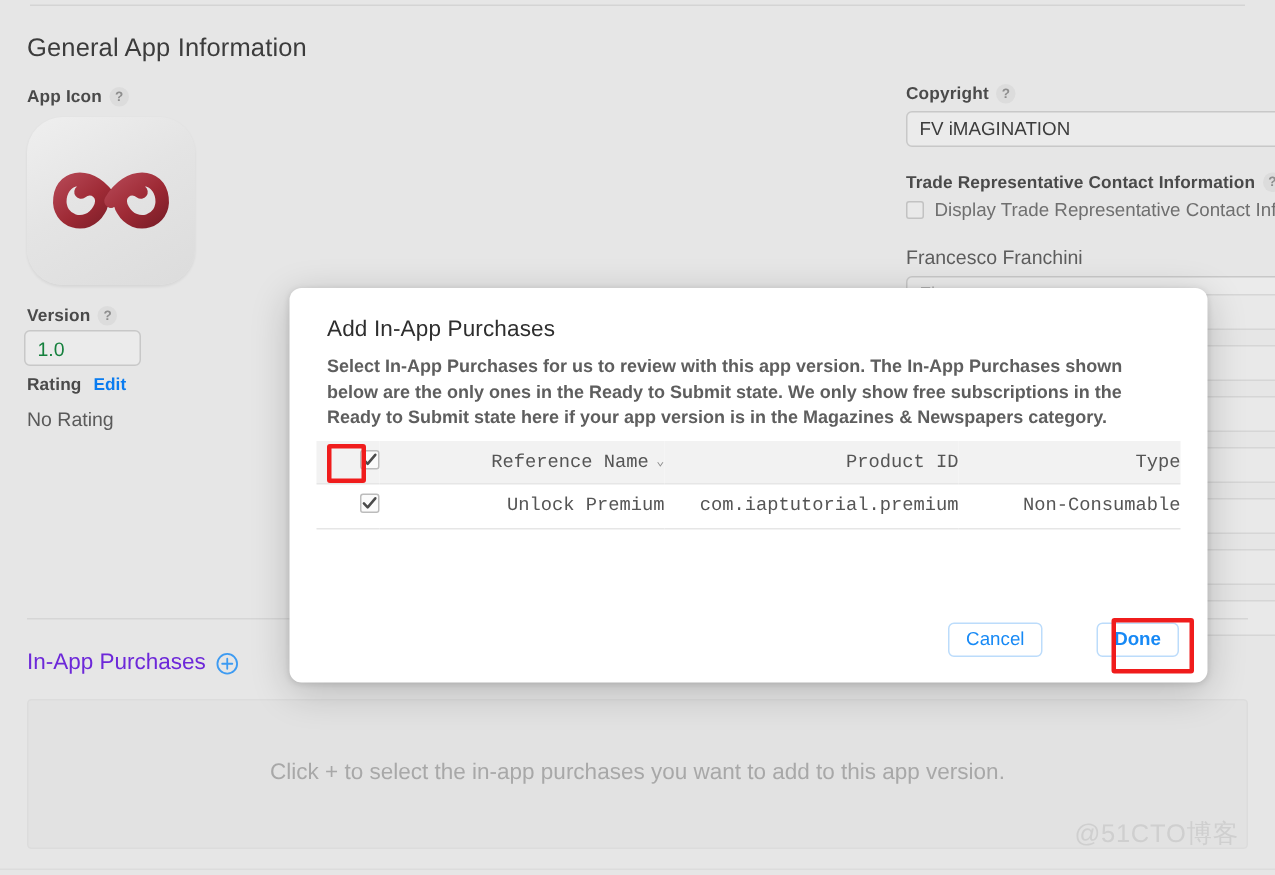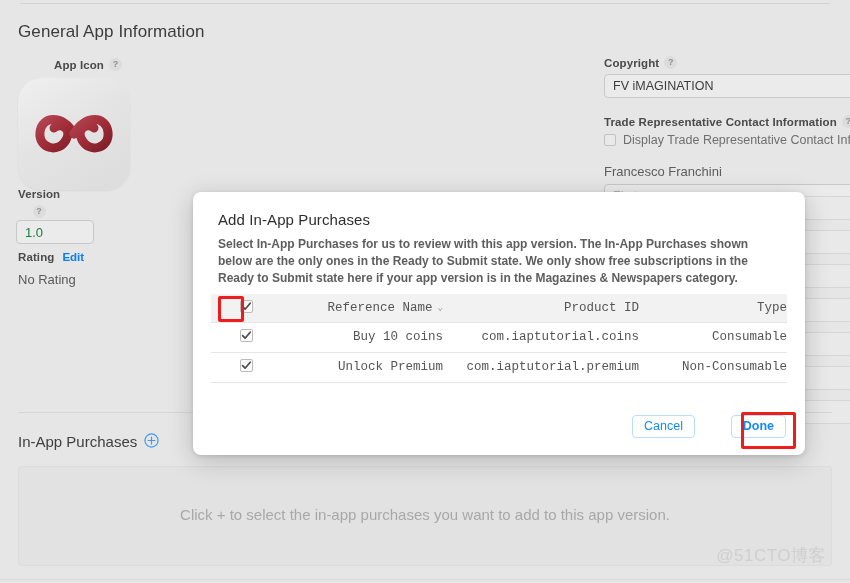--- a/index.html
+++ b/index.html
@@ -57,34 +57,34 @@
     justify-content: center;
     width: 13px; height: 13px;
     border-radius: 50%;
     background: #dcdcdc;
     color: #8e8e8e;
     font-size: 9px;
     font-weight: bold;
     line-height: 1;
   }
 
-  .app-icon-label { position: absolute; left: 18px; top: 58px; margin-left: 36px; }
+  .app-icon-label { position: absolute; left: 18px; top: 58px; }
 
   .app-icon {
     position: absolute;
     left: 18px; top: 78px;
     width: 112px; height: 112px;
     border-radius: 24px;
     background: linear-gradient(150deg, #efefef 0%, #e4e4e4 45%, #dcdcdc 100%);
     box-shadow: 0 1px 2px rgba(0,0,0,.07);
     overflow: hidden;
   }
   .app-icon svg { display:block; width: 100%; height: 100%; }
 
-  .version-label { position: absolute; left: 18px; top: 188px; flex-direction: column; }
+  .version-label { position: absolute; left: 18px; top: 204px; }
 
   .version-input {
     position: absolute;
     left: 16px; top: 220px;
     width: 78px; height: 24px;
     border: 1px solid #c8c8c8;
     border-radius: 4px;
     background: #ebebeb;
     font-family: inherit;
     font-size: 13px;
@@ -169,23 +169,23 @@
   .section-rule {
     position: absolute;
     left: 18px; right: 18px; top: 412px;
     height: 1px;
     background: #d6d6d6;
   }
 
   .iap-heading {
     position: absolute;
     left: 18px; top: 433px;
-    display: flex; align-items: flex-start; gap: 7px;
+    display: flex; align-items: flex-end; gap: 7px;
     font-size: 15px;
-    color: #404040;
+    color: #6d28d9;
   }
   .plus-circle {
     width: 15px; height: 15px;
     flex: none;
     display: block;
   }
 
   .iap-dropzone {
     position: absolute;
     left: 18px; top: 466px;
@@ -451,32 +451,20 @@
     </thead>
     <tbody>
       <tr>
         <td class="col-check">
           <span class="cb">
             <svg width="11" height="11" viewBox="0 0 11 11">
                 <path d="M1.6 5.6 L4.1 8.2 L9.2 2.2" fill="none" stroke="#4c4c4c" stroke-width="1.7" stroke-linecap="round" stroke-linejoin="round"></path>
               </svg>
           </span>
         </td>
-        <td class="col-name">Buy 10 coins</td>
-        <td class="col-pid">com.iaptutorial.coins</td>
-        <td>Consumable</td>
-      </tr>
-      <tr>
-        <td class="col-check">
-          <span class="cb">
-            <svg width="11" height="11" viewBox="0 0 11 11">
-                <path d="M1.6 5.6 L4.1 8.2 L9.2 2.2" fill="none" stroke="#4c4c4c" stroke-width="1.7" stroke-linecap="round" stroke-linejoin="round"></path>
-              </svg>
-          </span>
-        </td>
         <td class="col-name">Unlock Premium</td>
         <td class="col-pid">com.iaptutorial.premium</td>
         <td>Non-Consumable</td>
       </tr>
     </tbody>
   </table>
 
   <div class="modal-footer">
     <button class="btn btn-cancel">Cancel</button>
     <button class="btn btn-done">Done</button>

